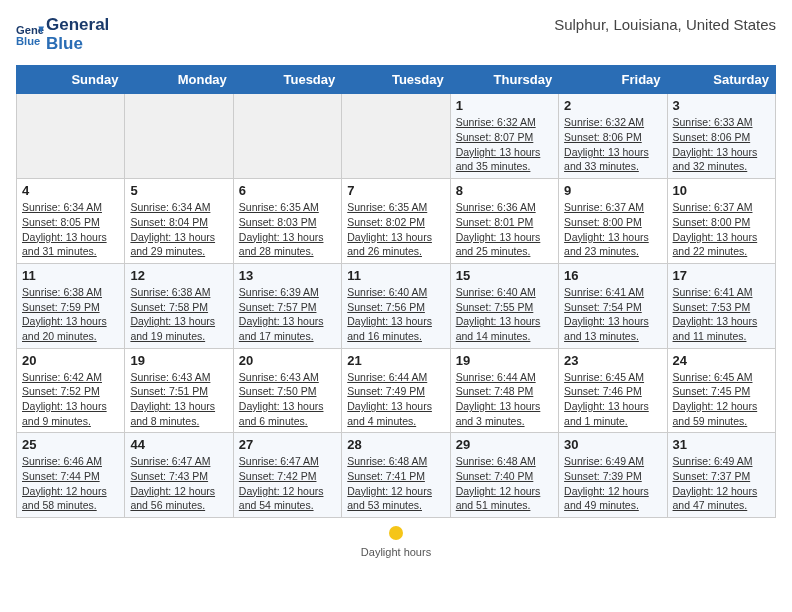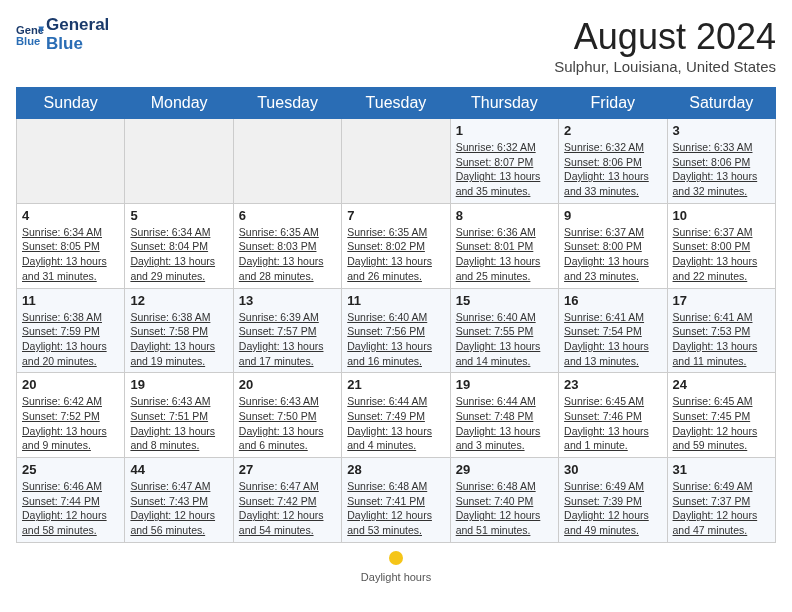--- a/index.html
+++ b/index.html
@@ -38,24 +38,24 @@
       color: #444;
     }
     .calendar {
       width: 100%;
       border-collapse: collapse;
       font-size: 11px;
     }
     .calendar th {
       background: #2a6db5;
       color: #fff;
-      text-align: center;
+      text-align: right;
       padding: 6px 6px;
-      font-size: 16px;
-      font-weight: normal;
+      font-size: 13px;
+      font-weight: bold;
       border: 1px solid #2a6db5;
     }
     .calendar td {
       border: 1px solid #ccc;
       vertical-align: top;
       padding: 4px 5px;
       width: 108px;
       min-height: 80px;
       background: #fff;
     }
@@ -111,21 +111,20 @@
       <text x="0" y="18" font-size="16" fill="#1a3a6b" font-weight="bold">General</text>
       <text x="0" y="34" font-size="16" fill="#2a6db5" font-weight="bold">Blue</text>
       <polygon points="32,8 40,8 36,18" fill="#2a6db5"></polygon>
     </svg>
     <div>
       <div style="font-size:17px;font-weight:bold;color:#1a3a6b;line-height:1.1;">General</div>
       <div style="font-size:17px;font-weight:bold;color:#2a6db5;line-height:1.1;">Blue</div>
     </div>
   </div>
   <div class="title-block">
-    <div class="month-year">August 2024</div>
     <div class="location">Sulphur, Louisiana, United States</div>
   </div>
 </div>
 
 <table class="calendar">
   <thead>
     <tr>
       <th>Sunday</th>
       <th>Monday</th>
       <th>Tuesday</th>

